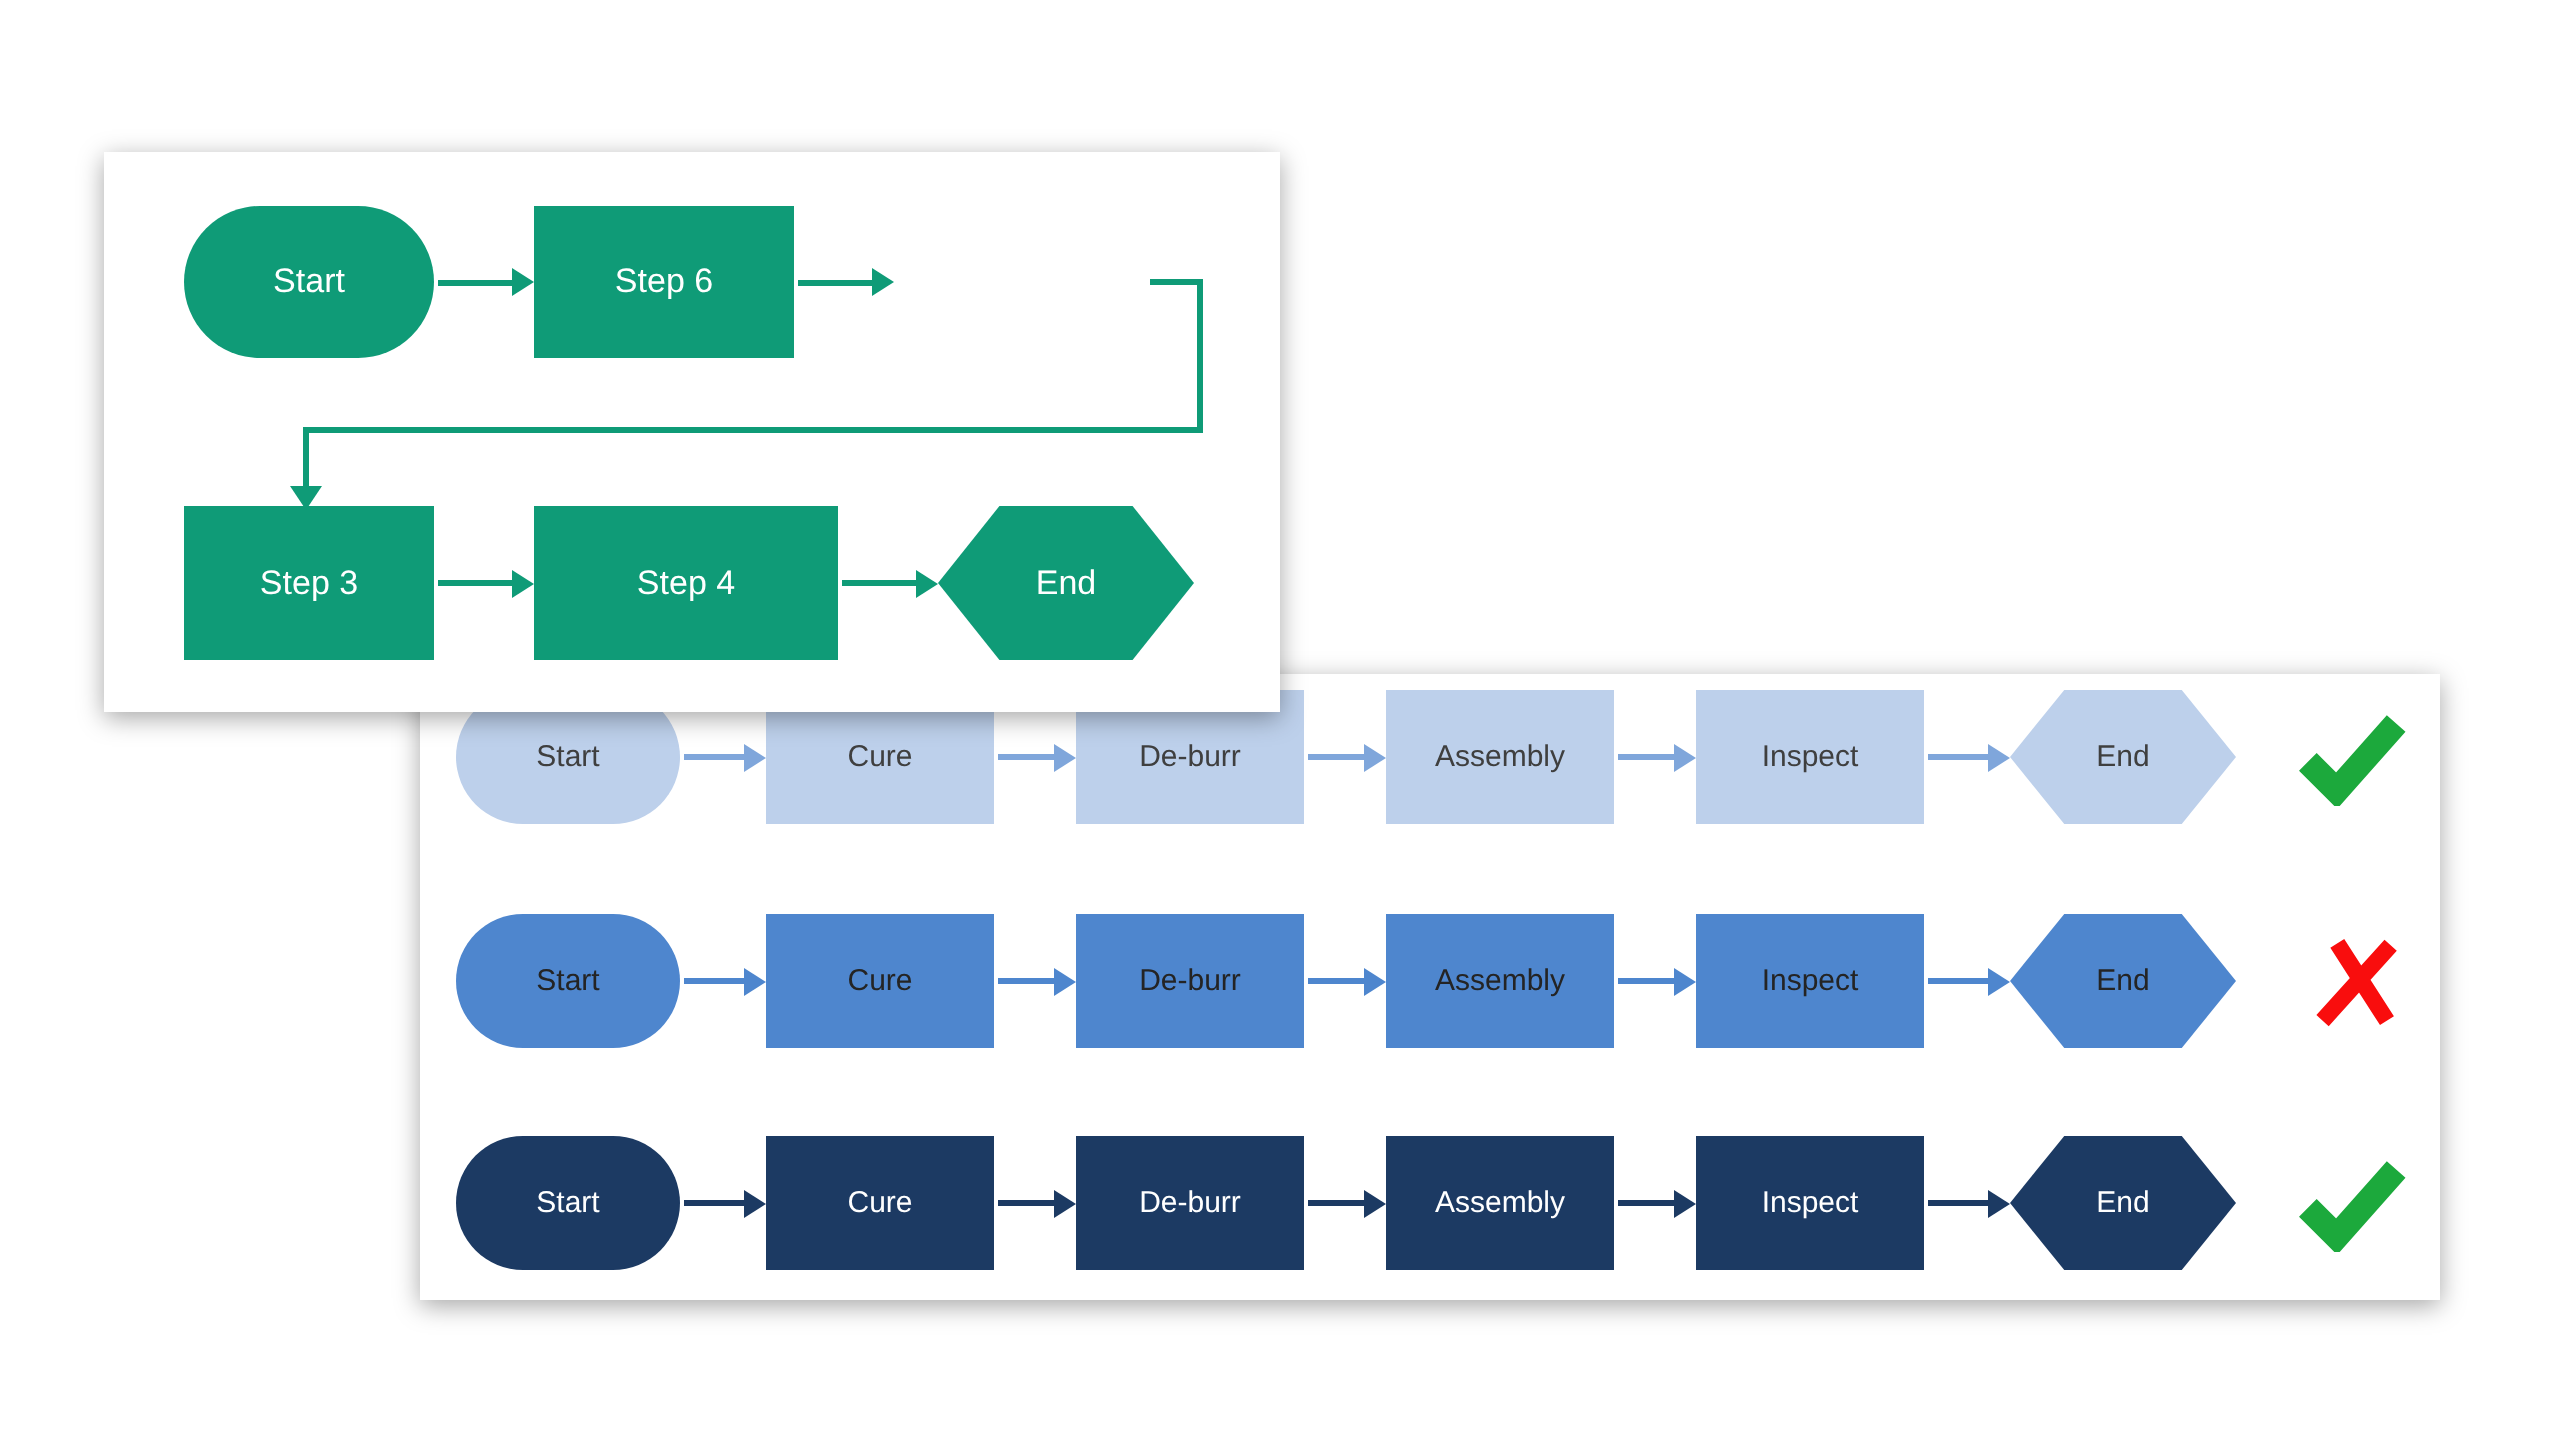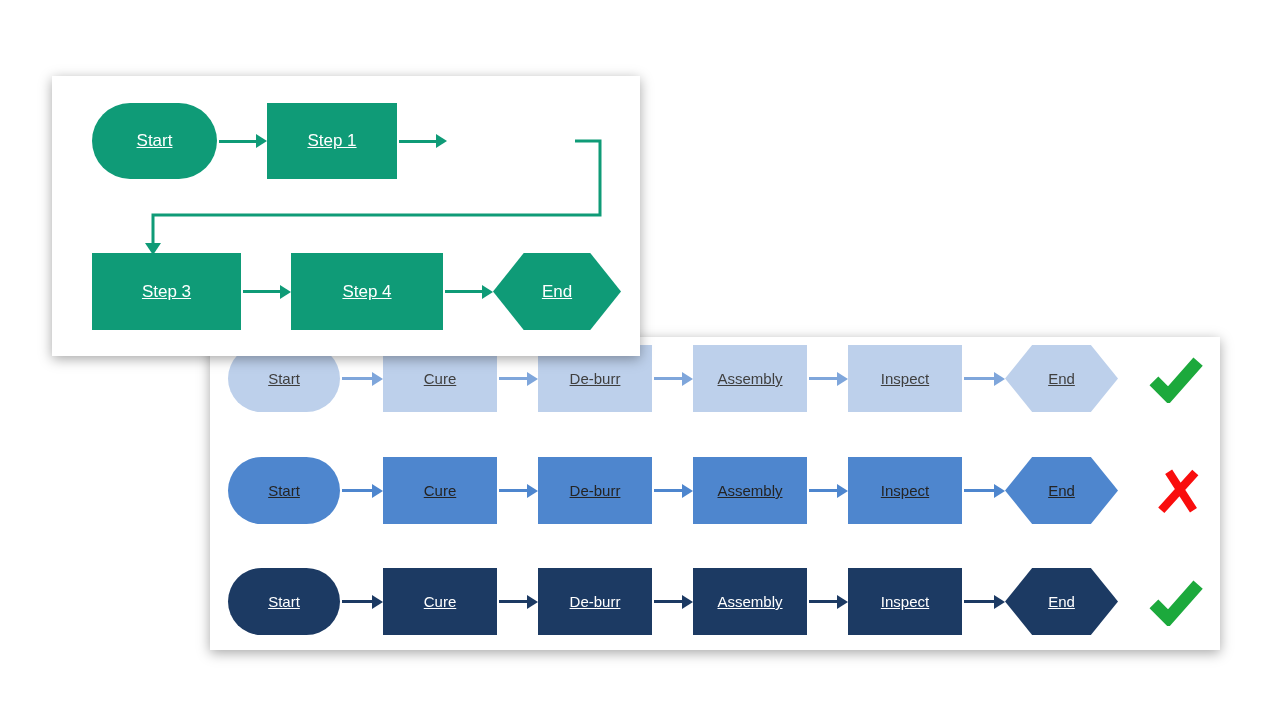--- a/index.html
+++ b/index.html
@@ -22,21 +22,20 @@
   .flow-row {
     position:absolute; left:0; right:0;
     display:flex; align-items:stretch;
   }
   .shape {
     display:flex; align-items:center; justify-content:center;
     background:var(--shape-fill);
     color:var(--shape-text);
     text-align:center;
     flex:0 0 auto;
-    text-decoration:underline;
   }
   .stadium-sm { border-radius:34px; }
   .stadium-lg { border-radius:38px; }
   .hex { clip-path:polygon(24% 0, 76% 0, 100% 50%, 76% 100%, 24% 100%, 0 50%); }
 
   
   .h-arrow { position:relative; flex:0 0 auto; }
   .h-arrow::before {
     content:""; position:absolute; left:2px; right:10px; top:50%;
     height:3px; margin-top:-1.5px; background:var(--arrow-color);
@@ -170,27 +169,27 @@
 </section>
 
 <section class="card card-top">
 
   <div class="flow-row row-a">
     <div class="shape stadium-lg" style="width:125px">
         <span>Start</span>
       </div>
     <div class="h-arrow" style="width:50px"></div>
     <div class="shape" style="width:130px">
-        <span>Step 1</span>
+        <span>Step 6</span>
       </div>
     <div class="h-arrow" style="width:50px"></div>
   </div>
 
   <div class="flow-row row-b">
-    <div class="shape" style="width:149px">
+    <div class="shape" style="width:125px">
         <span>Step 3</span>
       </div>
     <div class="h-arrow" style="width:50px"></div>
     <div class="shape" style="width:152px">
         <span>Step 4</span>
       </div>
     <div class="h-arrow" style="width:50px"></div>
     <div class="shape hex" style="width:128px">
         <span>End</span>
       </div>

